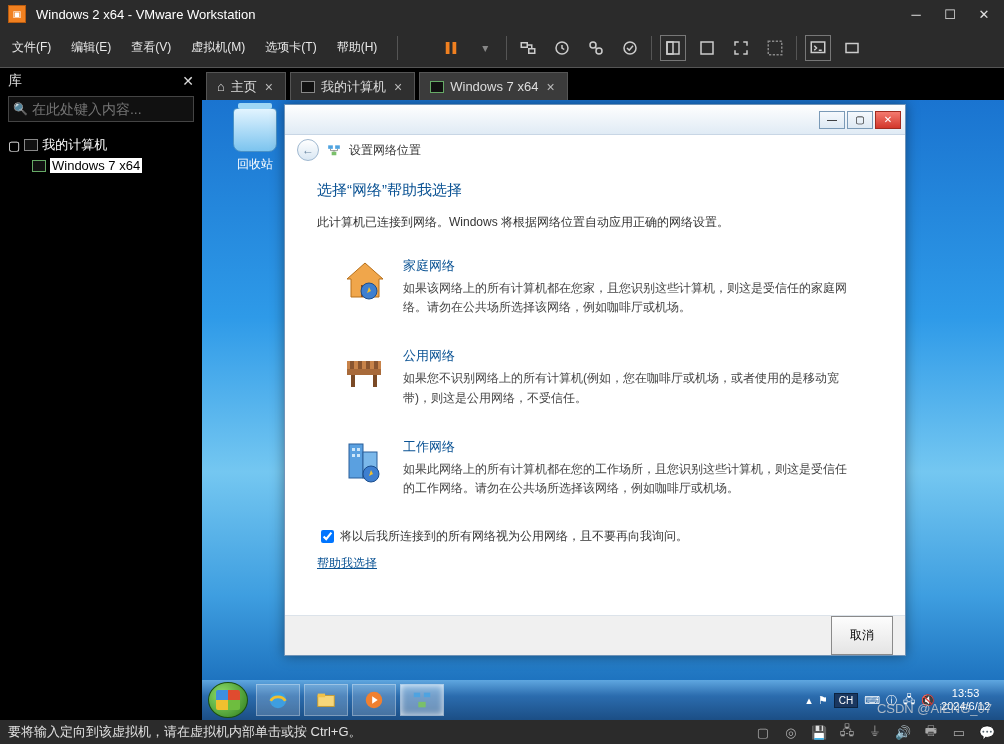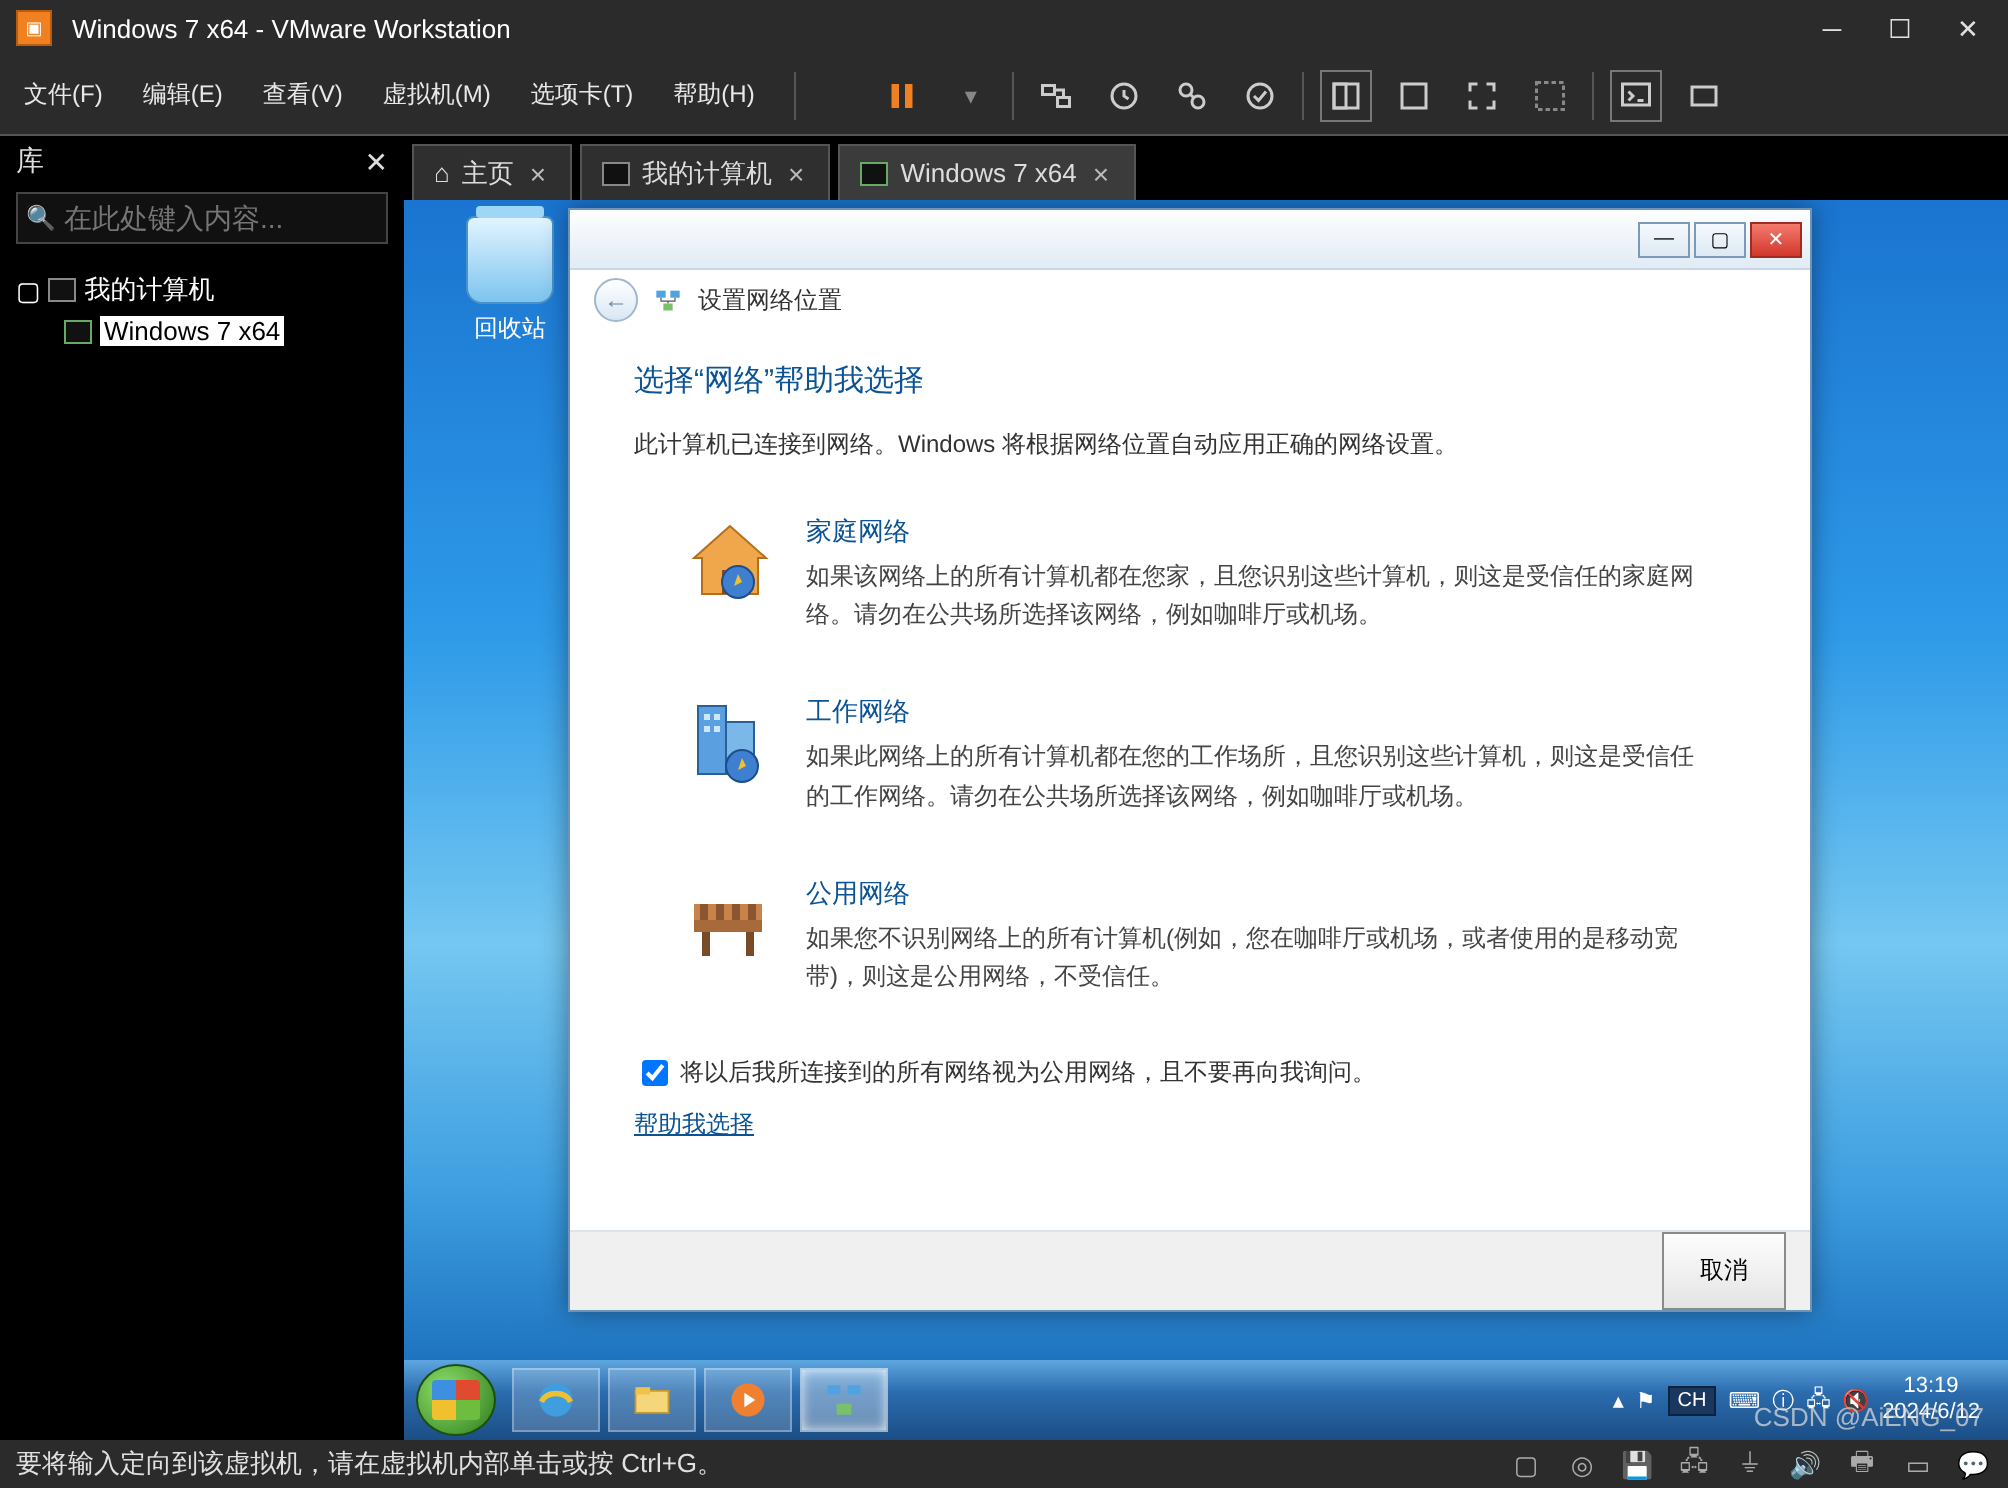--- a/index.html
+++ b/index.html
@@ -80,21 +80,21 @@
 .host-status { height:24px; background:#2b2b2b; color:#e0e0e0; font-size:13px; display:flex; align-items:center; padding:0 8px; gap:10px; }
 .host-status .spacer { flex:1; }
 .hs-ic { width:18px; height:16px; display:flex; align-items:center; justify-content:center; color:#aaa; cursor:pointer; }
 .watermark { position:absolute; right:12px; bottom:28px; color:#d7d7d7; font-size:13px; opacity:.75; }
 </style>
 </head>
 <body>
 
 <div class="vm-titlebar">
   <div class="vm-logo">▣</div>
-  <span>Windows 7 x64 - VMware Workstation</span>
+  <span>Windows 2 x64 - VMware Workstation</span>
   <div class="spacer"></div>
   <div class="tb-btn">─</div>
   <div class="tb-btn">☐</div>
   <div class="tb-btn">✕</div>
 </div>
 
 <div class="vm-menubar">
   <span class="mi">文件(F)</span>
   <span class="mi">编辑(E)</span>
   <span class="mi">查看(V)</span>
@@ -249,20 +249,39 @@
                 <svg viewBox="0 0 48 48">
                   <path d="M24 6L6 22h4v18h28V22h4z" fill="#f0a64b" stroke="#b56f1a"></path>
                   <rect x="20" y="28" width="8" height="12" fill="#8b4c18"></rect>
                   <path d="M36 34a8 8 0 11-16 0 8 8 0 0116 0z" fill="#3e7fd0" stroke="#1c4e8c"></path>
                   <path d="M28 30l-2 6 4-2z" fill="#f0c030"></path>
                 </svg>
               </div>
             <div>
               <div class="opt-t">家庭网络</div>
               <div class="opt-d">如果该网络上的所有计算机都在您家，且您识别这些计算机，则这是受信任的家庭网络。请勿在公共场所选择该网络，例如咖啡厅或机场。</div>
+            </div>
+          </div>
+
+          <div class="opt">
+            <div class="opt-ico">
+                <svg viewBox="0 0 48 48">
+                  <rect x="6" y="22" width="34" height="6" fill="#a86a3a"></rect>
+                  <rect x="6" y="14" width="34" height="8" fill="#c8834a"></rect>
+                  <rect x="10" y="28" width="4" height="12" fill="#7a4a26"></rect>
+                  <rect x="32" y="28" width="4" height="12" fill="#7a4a26"></rect>
+                  <rect x="9" y="14" width="4" height="8" fill="#8a5530"></rect>
+                  <rect x="17" y="14" width="4" height="8" fill="#8a5530"></rect>
+                  <rect x="25" y="14" width="4" height="8" fill="#8a5530"></rect>
+                  <rect x="33" y="14" width="4" height="8" fill="#8a5530"></rect>
+                </svg>
+              </div>
+            <div>
+              <div class="opt-t">公用网络</div>
+              <div class="opt-d">如果您不识别网络上的所有计算机(例如，您在咖啡厅或机场，或者使用的是移动宽带)，则这是公用网络，不受信任。</div>
             </div>
           </div>
 
           <div class="opt">
             <div class="opt-ico">
                 <svg viewBox="0 0 48 48">
                   <rect x="8" y="6" width="14" height="34" fill="#5aa0e0" stroke="#2a5f9a"></rect>
                   <rect x="22" y="14" width="14" height="26" fill="#7bb8ea" stroke="#2a5f9a"></rect>
                   <rect x="11" y="10" width="3" height="3" fill="#cde6f9"></rect>
                   <rect x="16" y="10" width="3" height="3" fill="#cde6f9"></rect>
@@ -271,39 +290,20 @@
                   <path d="M38 36a8 8 0 11-16 0 8 8 0 0116 0z" fill="#3e7fd0" stroke="#1c4e8c"></path>
                   <path d="M30 32l-2 6 4-2z" fill="#f0c030"></path>
                 </svg>
               </div>
             <div>
               <div class="opt-t">工作网络</div>
               <div class="opt-d">如果此网络上的所有计算机都在您的工作场所，且您识别这些计算机，则这是受信任的工作网络。请勿在公共场所选择该网络，例如咖啡厅或机场。</div>
             </div>
           </div>
 
-          <div class="opt">
-            <div class="opt-ico">
-                <svg viewBox="0 0 48 48">
-                  <rect x="6" y="22" width="34" height="6" fill="#a86a3a"></rect>
-                  <rect x="6" y="14" width="34" height="8" fill="#c8834a"></rect>
-                  <rect x="10" y="28" width="4" height="12" fill="#7a4a26"></rect>
-                  <rect x="32" y="28" width="4" height="12" fill="#7a4a26"></rect>
-                  <rect x="9" y="14" width="4" height="8" fill="#8a5530"></rect>
-                  <rect x="17" y="14" width="4" height="8" fill="#8a5530"></rect>
-                  <rect x="25" y="14" width="4" height="8" fill="#8a5530"></rect>
-                  <rect x="33" y="14" width="4" height="8" fill="#8a5530"></rect>
-                </svg>
-              </div>
-            <div>
-              <div class="opt-t">公用网络</div>
-              <div class="opt-d">如果您不识别网络上的所有计算机(例如，您在咖啡厅或机场，或者使用的是移动宽带)，则这是公用网络，不受信任。</div>
-            </div>
-          </div>
-
           <div class="chk-row">
             <input type="checkbox" checked="" style="">
             <span>将以后我所连接到的所有网络视为公用网络，且不要再向我询问。</span>
           </div>
           <span class="help-link">帮助我选择</span>
         </div>
         <div class="wiz-footer">
           <button>取消</button>
         </div>
       </div>
@@ -337,21 +337,21 @@
           </div>
         <div class="tray">
           <span>▴</span>
           <span>⚑</span>
           <span class="lang">CH</span>
           <span>⌨</span>
           <span>ⓘ</span>
           <span>🖧</span>
           <span style="color:#f55">🔇</span>
           <div class="clock">
-            <div>13:19</div>
+            <div>13:53</div>
             <div>2024/6/12</div>
           </div>
         </div>
       </div>
     </div>
   </div>
 </div>
 
 <div class="host-status">
   <span>要将输入定向到该虚拟机，请在虚拟机内部单击或按 Ctrl+G。</span>

